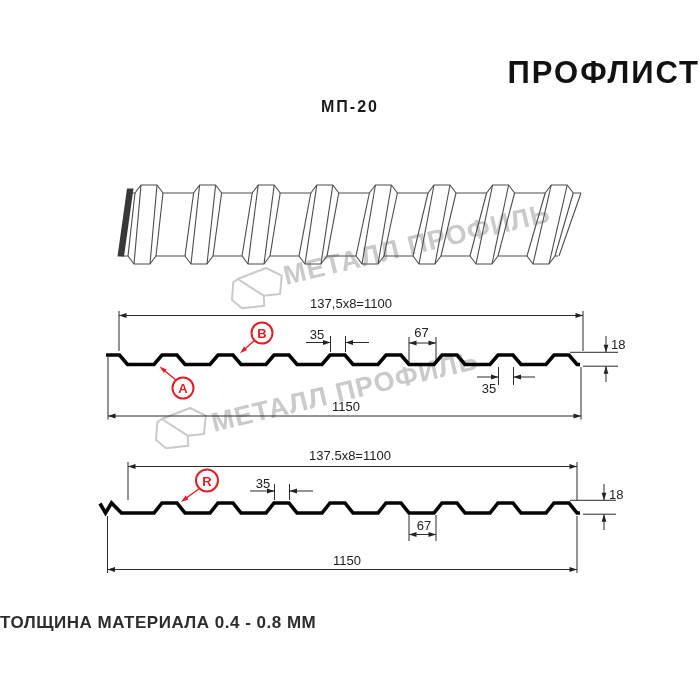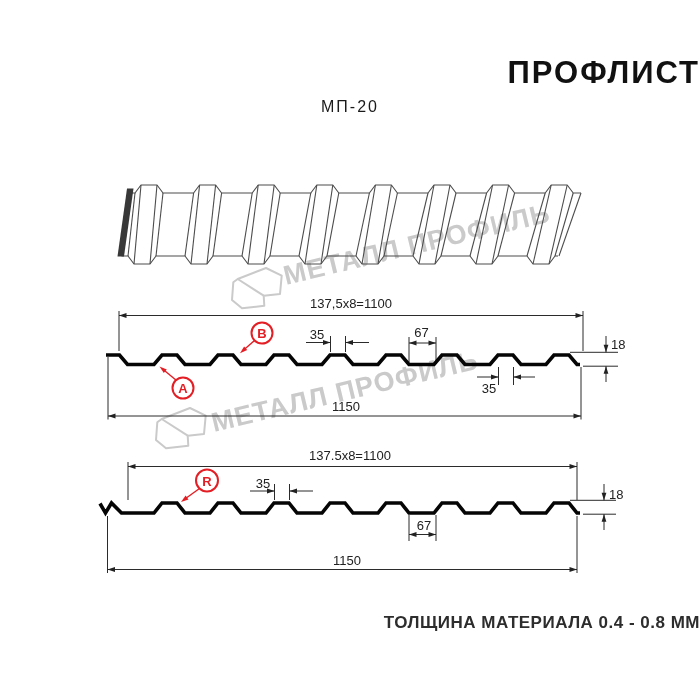--- a/index.html
+++ b/index.html
@@ -1,22 +1,22 @@
 <!DOCTYPE html>
 <html style="--red: #e31e24; --wm: #cacaca;"><head>
 <meta charset="utf-8">
 <style>
   html,body{margin:0;padding:0;background:#fff;}
   .canvas{position:relative;width:700px;height:700px;background:#fff;overflow:hidden;
           font-family:"Liberation Sans",sans-serif;}
   .title{position:absolute;top:55px;left:0;width:700px;text-align:right;
          font-size:31px;font-weight:bold;letter-spacing:2px;color:#111;}
   .subtitle{position:absolute;top:98px;left:0;width:700px;text-align:center;
-         font-size:16px;font-weight:normal;letter-spacing:2px;color:#1a1a1a;}
-  .footer{position:absolute;top:613px;left:0;width:700px;text-align:right;
+         font-size:16px;font-weight:bold;letter-spacing:2px;color:#1a1a1a;}
+  .footer{position:absolute;top:613px;left:0;width:700px;text-align:left;
          font-size:17px;font-weight:bold;letter-spacing:0.5px;color:#2d2d2d;}
   svg{position:absolute;top:0;left:0;}
   .dim-text{font:13px "Liberation Sans",sans-serif;fill:#222;text-anchor:middle;}
   .dim-start{text-anchor:start;}
   .red-label{font:bold 13px "Liberation Sans",sans-serif;fill:var(--red,#e31e24);text-anchor:middle;}
   .red-circle{fill:none;stroke:var(--red,#e31e24);stroke-width:2;}
   .rl{stroke:var(--red,#e31e24);stroke-width:1.4;}
   .ahr{fill:var(--red,#e31e24);}
   .dl{stroke:#2b2b2b;stroke-width:1;fill:none;}
   .ah{fill:#222;}

